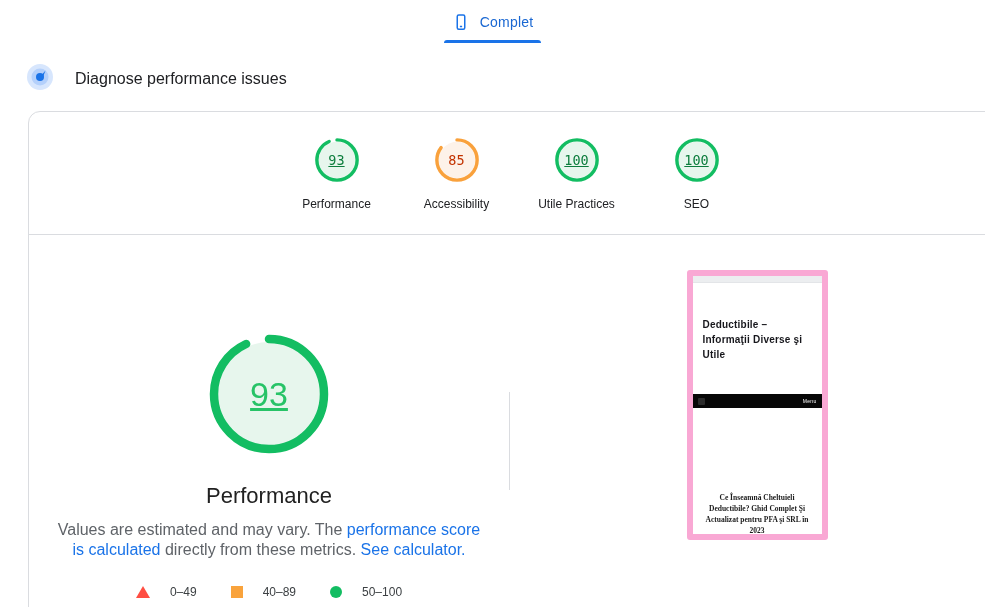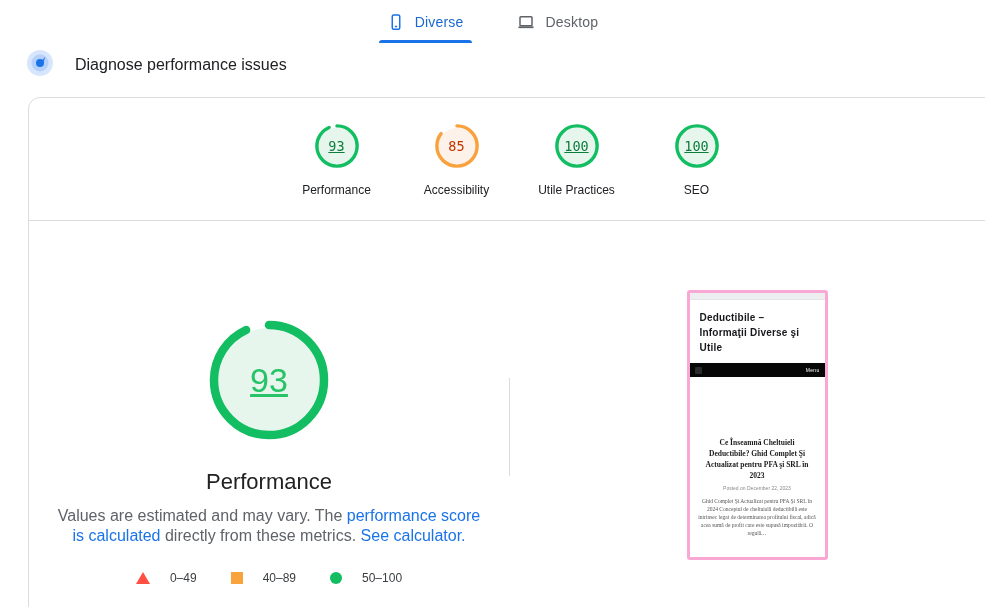--- a/index.html
+++ b/index.html
@@ -10,21 +10,21 @@
   .tabbar { display: flex; justify-content: center; gap: 36px; padding-top: 7px; }
   .tab { display: flex; flex-direction: column; align-items: center; cursor: pointer; }
   .tab-inner { display: flex; align-items: center; gap: 10px; padding: 6px 8px 9px; }
   .tab-label { font-size: 14px; font-weight: 500; color: #5f6368; letter-spacing: .2px; }
   .tab.active .tab-label { color: #1967d2; }
   .tab-underline { height: 3px; width: 100%; border-radius: 3px 3px 0 0; background: transparent; }
   .tab.active .tab-underline { background: #1a73e8; }
   .tab svg { display: block; }
 
   
-  .section-header { display: flex; align-items: center; gap: 22px; margin: 7px 0 0 27px; }
+  .section-header { display: flex; align-items: center; gap: 22px; margin: 21px 0 0 27px; }
   .section-title { font-size: 16px; font-weight: 500; color: #202124; }
 
   
   .card { margin: 17px -20px 0 28px; background: #fff; border: 1px solid #dadce0;
     border-radius: 12px; height: 640px; overflow: hidden; }
 
   
   .summary-row { display: flex; justify-content: center; padding-top: 25px; }
   .summary-item { width: 120px; display: flex; flex-direction: column; align-items: center; cursor: pointer; }
   .gauge { position: relative; }
@@ -60,22 +60,22 @@
 
   .legend { display: flex; gap: 34px; margin-top: 25px; align-items: center; }
   .legend-item { display: flex; align-items: center; gap: 20px; font-size: 12px; color: #3c4043; }
   .shape-triangle { width: 0; height: 0; border-left: 7px solid transparent;
     border-right: 7px solid transparent; border-bottom: 12px solid #ff4e42; }
   .shape-square { width: 12px; height: 12px; background: #f9a33c; }
   .shape-circle { width: 12px; height: 12px; border-radius: 50%; background: #13bd62; }
 
   
   .right-col { flex: 1; display: flex; justify-content: center; }
-  .thumb { margin-top: 69px; width: 141px; height: 270px; border: 3px solid #f9a8d4;
-    border-radius: 3px; background: #fff; overflow: hidden; display: flex; flex-direction: column; }
+  .thumb { margin-top: 35px; width: 141px; height: 270px; border: 6px solid #f9a8d4;
+    border-radius: 3px; background: #fff; overflow: hidden; display: flex; flex-direction: column; gap: 24px; }
   .thumb-chrome { height: 7px; background: #eceef0; border-bottom: 1px solid #e3e5e8; flex: none; }
   .thumb-heading { padding: 10px 10px 8px; font-size: 10px; font-weight: 700;
     line-height: 15px; color: #17171c; letter-spacing: .2px; }
   .thumb-nav { height: 14px; background: #070707; display: flex; align-items: center;
     justify-content: space-between; padding: 0 5px; flex: none; }
   .thumb-logo { width: 7px; height: 7px; background: #2b2b2b; border-radius: 1px; }
   .thumb-menu { color: #fff; font-size: 5px; letter-spacing: .3px; }
   .thumb-body { font-family: "Liberation Serif", serif; text-align: center; padding-top: 60px; }
   .thumb-article-title { font-size: 7.5px; font-weight: 700; line-height: 11px;
     color: #1a1a1a; padding: 0 10px; }
@@ -89,33 +89,21 @@
 
 <div class="tabbar">
   <div class="tab active">
     <div class="tab-inner">
       <span>
         <svg width="18" height="18" viewBox="0 0 24 24" fill="none" stroke="#1a73e8" stroke-width="2">
           <rect x="7" y="2.5" width="10" height="19" rx="2"></rect>
           <line x1="10.5" y1="18" x2="13.5" y2="18"></line>
         </svg>
       </span>
-      <span class="tab-label">Diverse</span>
-    </div>
-    <div class="tab-underline"></div>
-  </div>
-  <div class="tab">
-    <div class="tab-inner">
-      <span>
-        <svg width="20" height="18" viewBox="0 0 24 24" fill="none" stroke="#5f6368" stroke-width="2">
-          <rect x="4" y="5" width="16" height="12" rx="1"></rect>
-          <line x1="2" y1="19" x2="22" y2="19" stroke-width="2.4"></line>
-        </svg>
-      </span>
-      <span class="tab-label">Desktop</span>
+      <span class="tab-label">Complet</span>
     </div>
     <div class="tab-underline"></div>
   </div>
 </div>
 
 <div class="section-header">
   <span>
     <svg width="26" height="26" viewBox="0 0 26 26">
       <circle cx="13" cy="13" r="13" fill="#d7e6fd"></circle>
       <circle cx="13" cy="13" r="8.5" fill="#b4d0fb"></circle>

